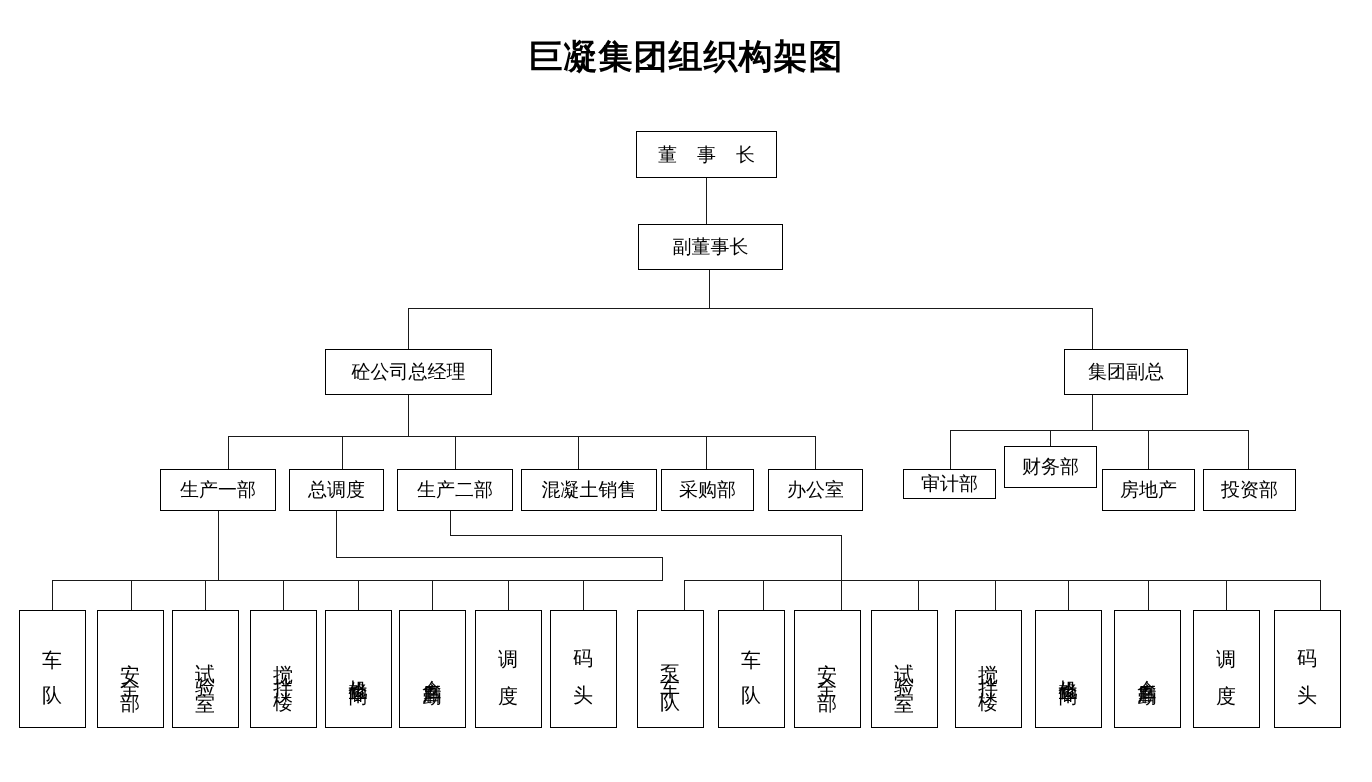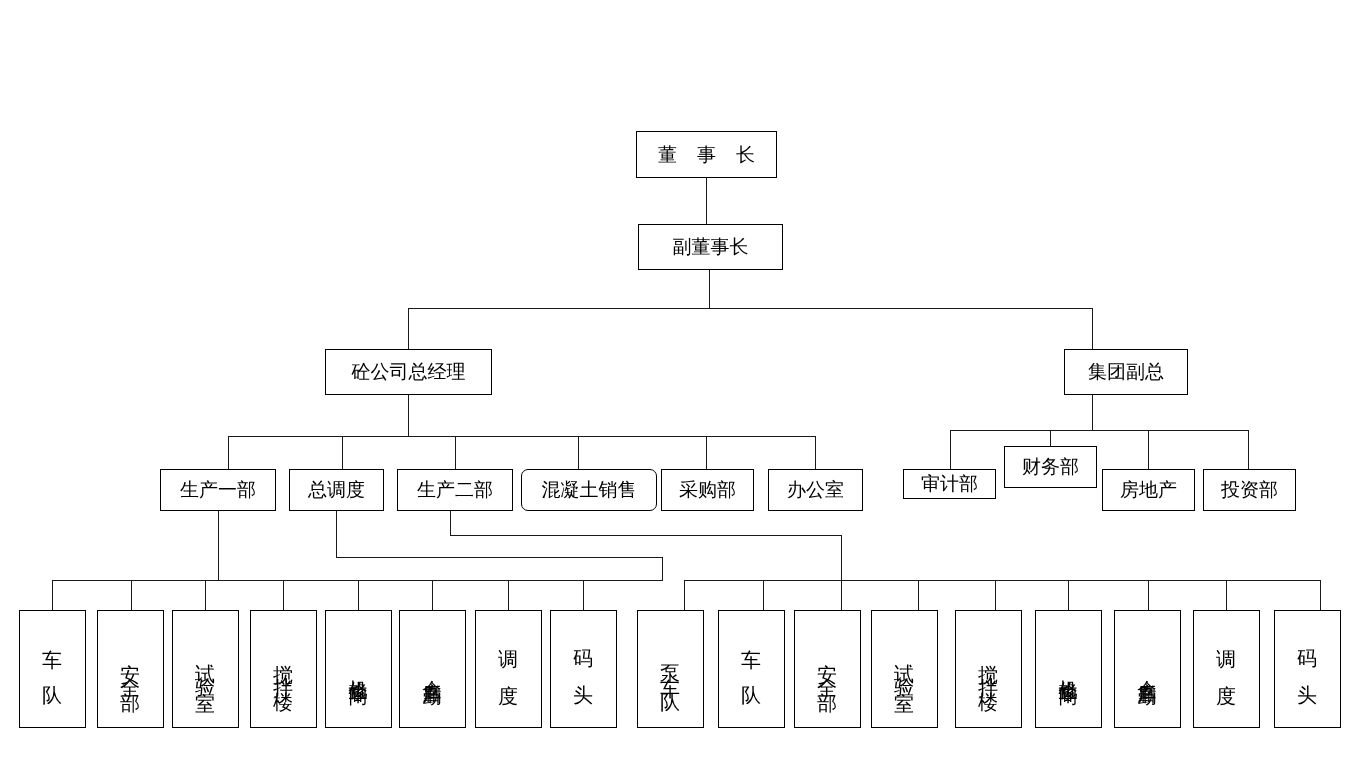--- a/index.html
+++ b/index.html
@@ -80,20 +80,21 @@
     z-index: 1;
   }
   .conn.v { width: 1.3px; }
   .conn.h { height: 1.3px; }
 </style>
 </head>
 <body>
 
 <div id="chart-root">
 
+  <div class="title">巨凝集团组织构架图</div>
 
   <div class="conn v" style="left:706px; top:177px; height:48px;"></div>
 
   <div class="conn v" style="left:709px; top:269px; height:39px;"></div>
 
   <div class="conn h" style="left:408px; top:308px; width:685px;"></div>
 
   <div class="conn v" style="left:408px; top:308px; height:41px;"></div>
   <div class="conn v" style="left:1092px; top:308px; height:41px;"></div>
 
@@ -164,21 +165,21 @@
 
   <div class="node h-node" style="left:160px; top:469px; width:116px; height:42px;">
     <span class="node-label">生产一部</span>
   </div>
   <div class="node h-node" style="left:289px; top:469px; width:95px; height:42px;">
     <span class="node-label">总调度</span>
   </div>
   <div class="node h-node" style="left:397px; top:469px; width:116px; height:42px;">
     <span class="node-label">生产二部</span>
   </div>
-  <div class="node h-node" style="left:521px; top:469px; width:136px; height:42px;border-radius:7px;">
+  <div class="node h-node" style="left:521px; top:469px; width:136px; height:42px;">
     <span class="node-label">混凝土销售</span>
   </div>
   <div class="node h-node" style="left:661px; top:469px; width:93px; height:42px;">
     <span class="node-label">采购部</span>
   </div>
   <div class="node h-node" style="left:768px; top:469px; width:95px; height:42px;">
     <span class="node-label">办公室</span>
   </div>
 
   <div class="node h-node" style="left:903px; top:469px; width:93px; height:30px;">

